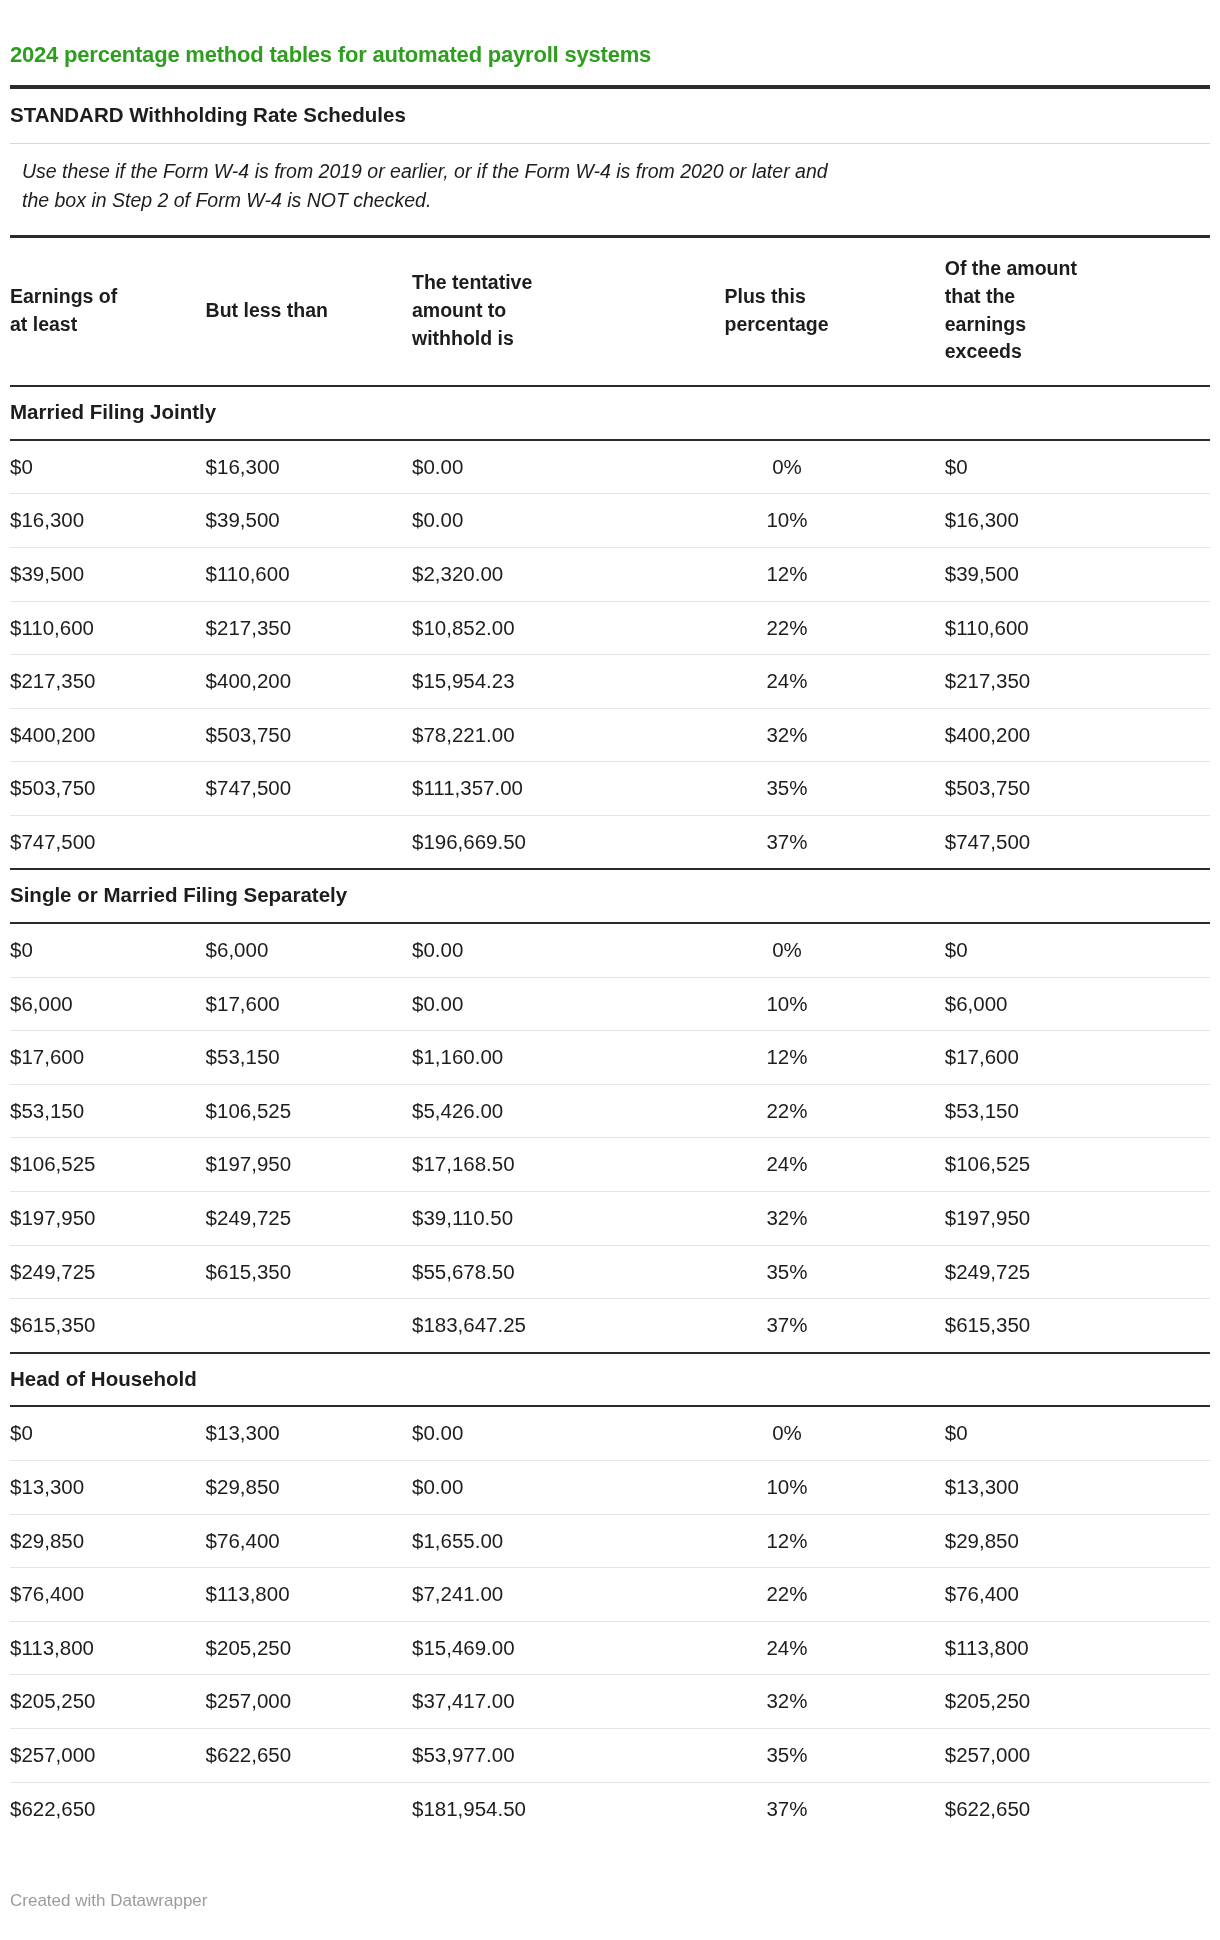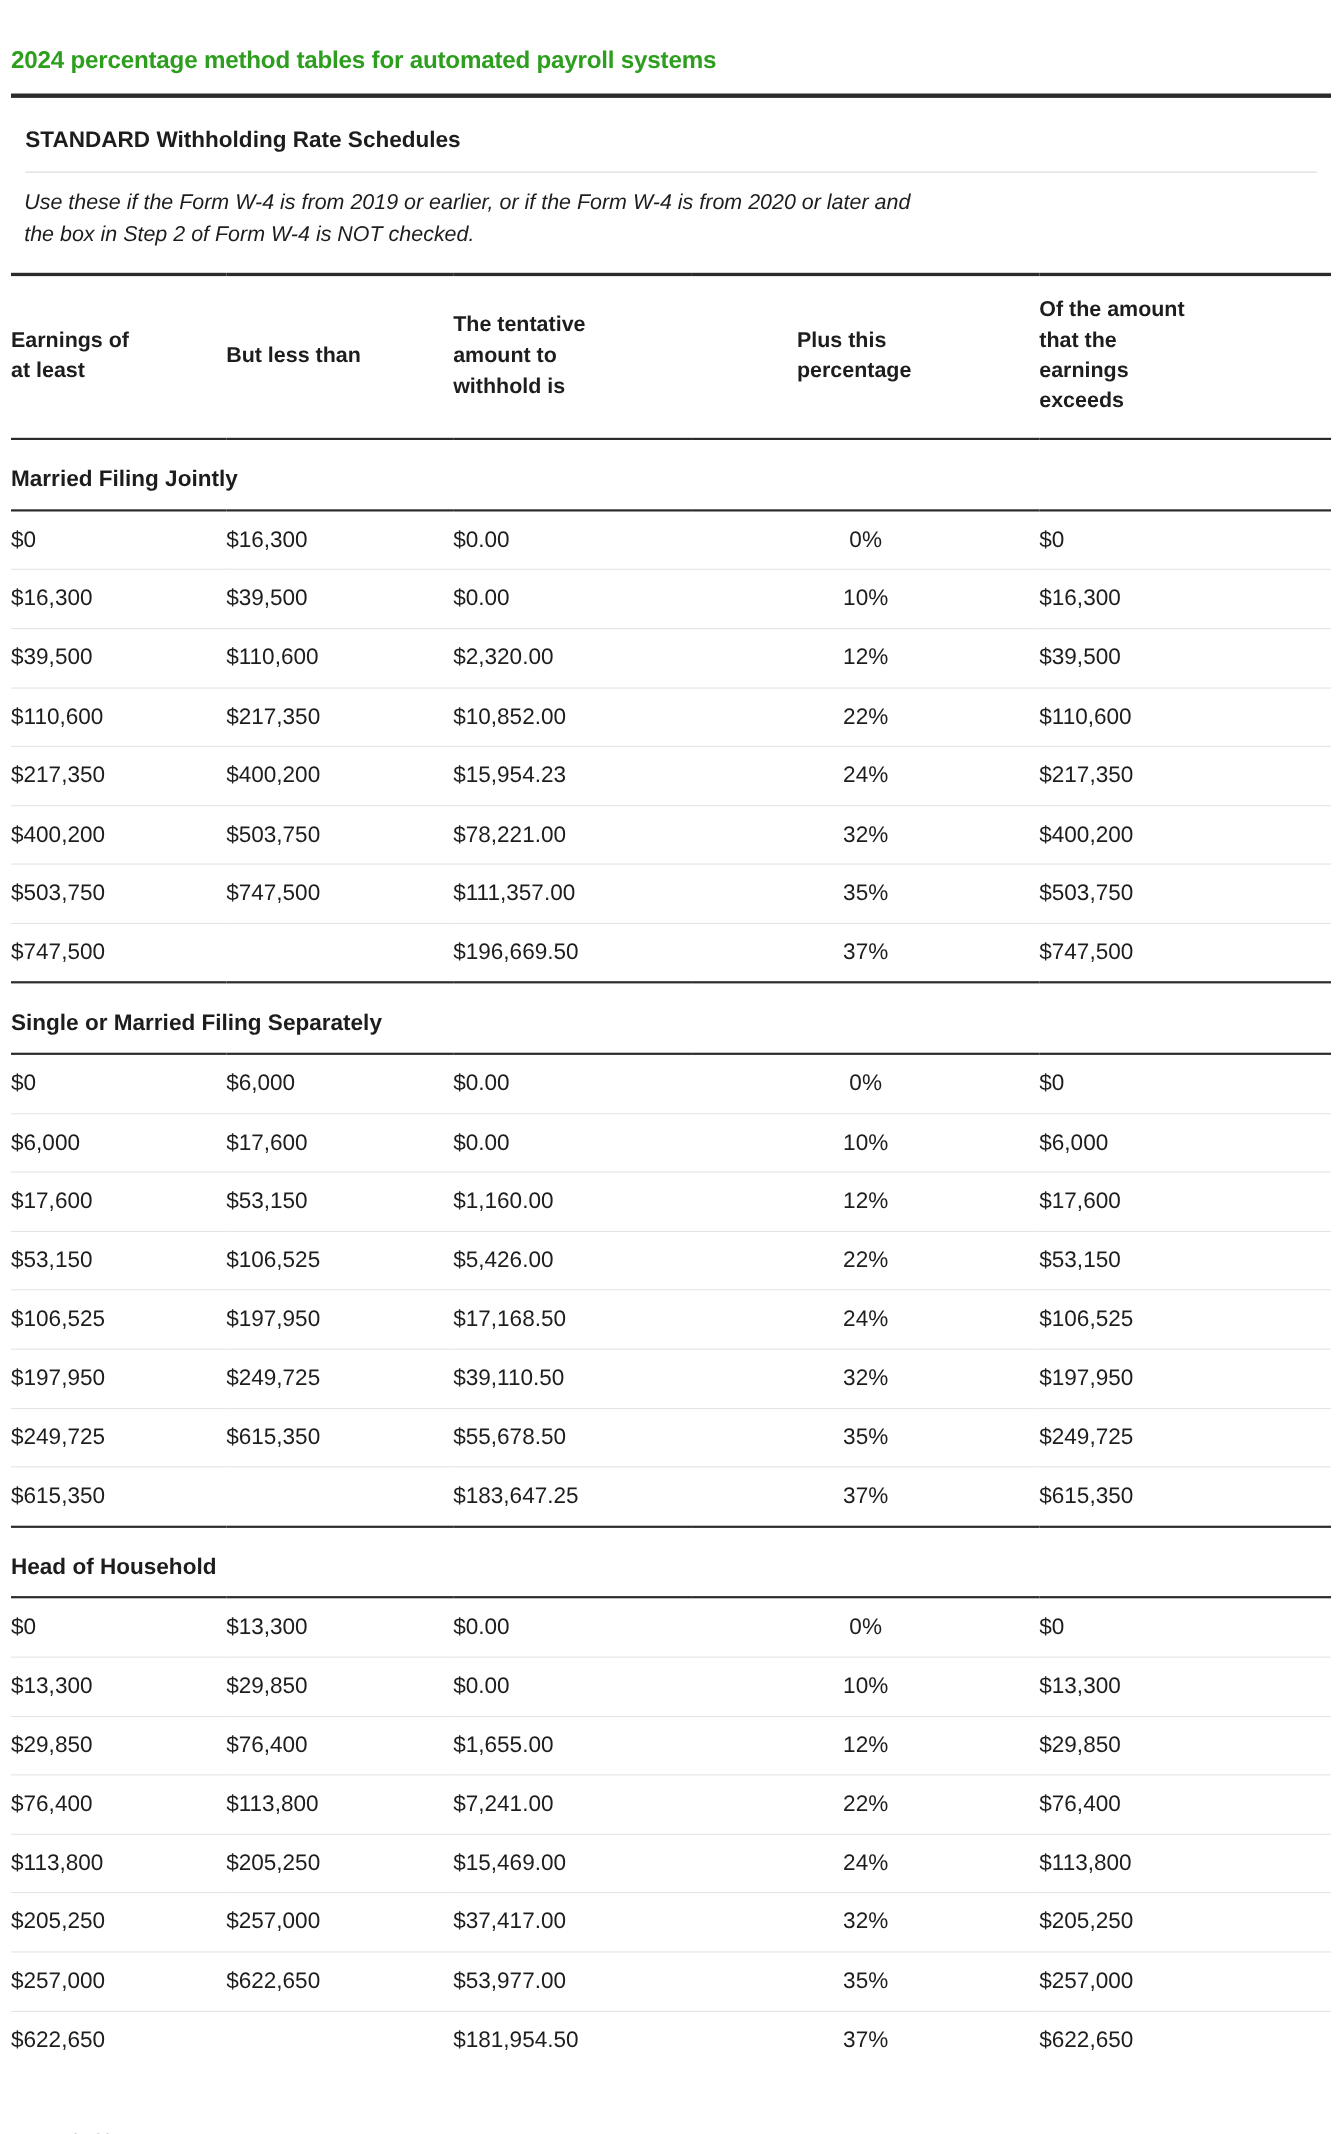--- a/index.html
+++ b/index.html
@@ -22,21 +22,21 @@
   }
   .title-rule {
     border: 0;
     border-top: 4px solid #2b2b2b;
     margin: 0;
   }
   .standard-heading {
     font-size: 20.5px;
     font-weight: 700;
     color: #1d1d1d;
-    margin: 13px;
+    margin: 0;
     padding: 14px 0 15px 0;
     border-bottom: 1px solid #d9d9d9;
     line-height: 1.2;
   }
   .description {
     font-style: italic;
     font-size: 19.5px;
     line-height: 1.5;
     color: #1d1d1d;
     margin: 13px 0 20px 12px;
@@ -63,21 +63,21 @@
   .rate-table th .th-inner { display: inline-block; text-align: left; }
   .rate-table th:nth-child(1) .th-inner { max-width: 120px; }
   .rate-table th:nth-child(3) .th-inner { max-width: 135px; }
   .rate-table th:nth-child(4) .th-inner { max-width: 125px; }
   .rate-table th:nth-child(5) .th-inner { max-width: 140px; }
 
   .rate-table tr.section td {
     font-size: 20.5px;
     font-weight: 700;
     color: #1d1d1d;
-    padding: 24px 0 14px 0;
+    padding: 13px 0 14px 0;
     border-top: 2px solid #2b2b2b;
     border-bottom: 2px solid #2b2b2b;
   }
   .rate-table tbody td {
     font-size: 20.5px;
     color: #1d1d1d;
     padding: 14px 8px 14px 0;
     border-bottom: 1px solid #e4e4e4;
     line-height: 1.2;
     overflow: hidden;

